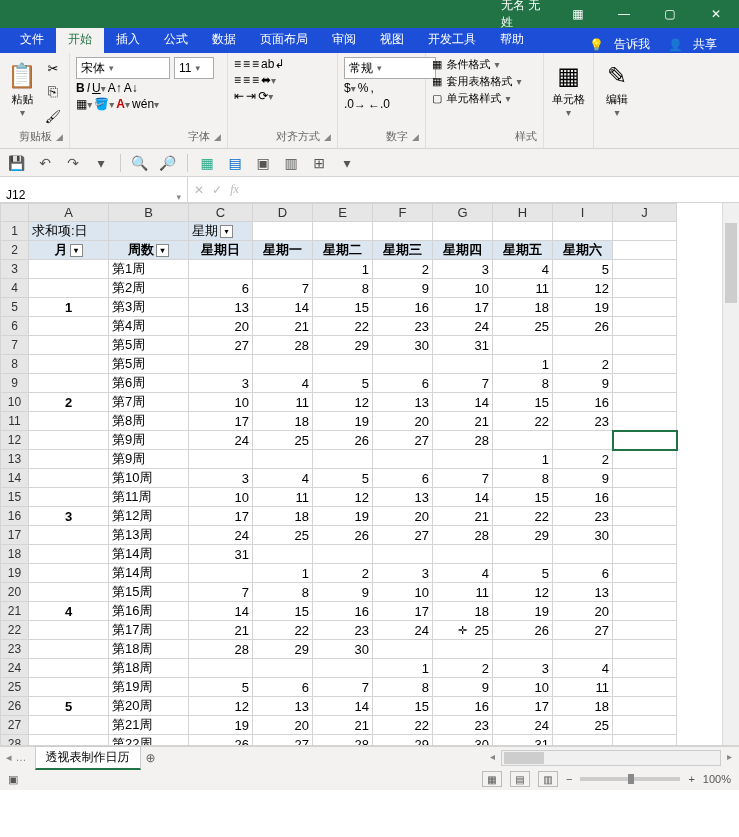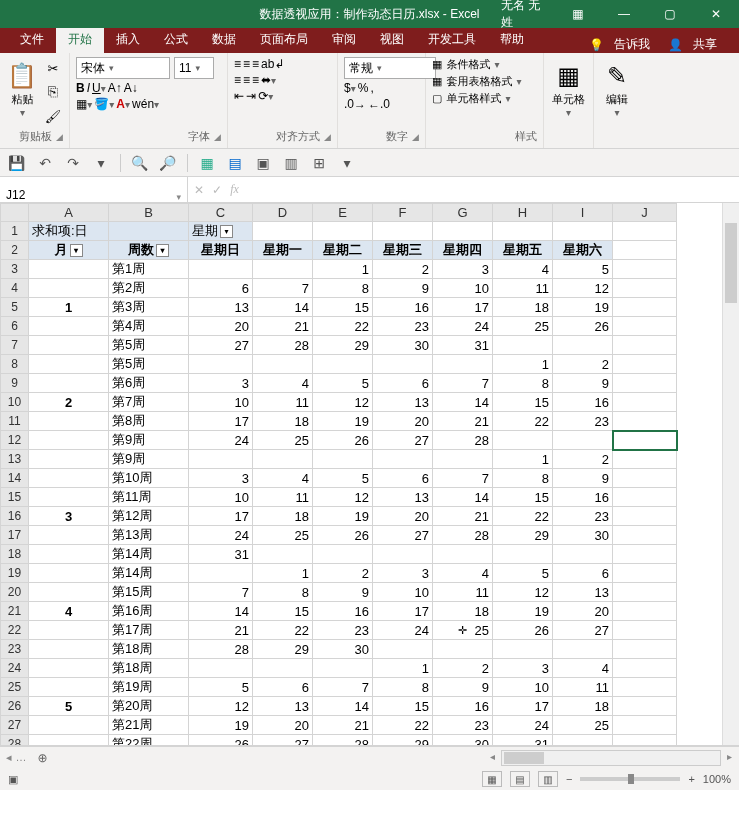--- a/index.html
+++ b/index.html
@@ -6,21 +6,21 @@
 body { width:739px; height:837px; background:#fff; overflow:hidden; font-size:12px; }
 
 
 .titlebar { height:28px; background:linear-gradient(#217346,#217346); color:#fff; display:flex; align-items:center; position:relative; }
 .titlebar .fname { position:absolute; left:50%; transform:translateX(-50%); font-size:12px; }
 .titlebar .right { position:absolute; right:0; display:flex; align-items:center; }
 .titlebar .right span { width:46px; height:28px; display:flex; align-items:center; justify-content:center; font-size:12px; }
 .titlebar .user { margin-right:8px; font-size:12px; }
 
 
-.tabs { height:25px; background:#7f1d1d; display:flex; align-items:flex-end; padding-left:8px; }
+.tabs { height:25px; background:#1d4ed8; display:flex; align-items:flex-end; padding-left:8px; }
 .tabs .tab { padding:4px 12px 5px; color:#fff; font-size:12px; cursor:pointer; }
 .tabs .tab.active { background:#f3f2f1; color:#217346; }
 .tabs .right { margin-left:auto; display:flex; align-items:center; color:#fff; padding-right:10px; }
 .tabs .right span { margin:0 6px; font-size:12px; display:flex; align-items:center; gap:4px; }
 
 
 .ribbon { height:96px; background:#f3f2f1; border-bottom:1px solid #d4d4d4; display:flex; }
 .group { border-right:1px solid #e1dfdd; padding:4px 6px 2px; display:flex; flex-direction:column; justify-content:space-between; }
 .group-label { text-align:center; font-size:11px; color:#666; padding:2px 0; display:flex; justify-content:flex-end; align-items:center; gap:4px; }
 .group-label .launcher { font-size:9px; color:#888; }
@@ -82,21 +82,20 @@
 .status .slider { width:100px; height:4px; background:#ccc; position:relative; }
 .status .slider .thumb { position:absolute; left:48px; top:-3px; width:6px; height:10px; background:#888; }
 
 .vscroll { position:absolute; right:0; top:0; width:17px; height:100%; background:#f0f0f0; border-left:1px solid #ddd; }
 .vscroll .thumb { position:absolute; top:20px; left:2px; width:12px; height:80px; background:#cdcdcd; }
 </style>
 </head>
 <body>
 
 <div class="titlebar">
-  <span class="fname">数据透视应用：制作动态日历.xlsx  -  Excel</span>
   <div class="right">
     <span class="user">无名 无姓</span>
     <span>▦</span>
     <span>—</span>
     <span>▢</span>
     <span>✕</span>
   </div>
 </div>
 
 <div class="tabs" id="ribbon-tabs">
@@ -696,20 +695,21 @@
   <div class="vscroll">
       <div class="thumb"></div>
     </div>
 </div>
 
 <div class="sheettabs">
   <div class="nav">
     <span>◂</span>
     <span>…</span>
   </div>
+  <div class="tab active">透视表制作日历</div>
   <div class="add">⊕</div>
   <div class="hscroll">
       <div class="thumb"></div>
       <span style="position:absolute;left:-12px;top:0;font-size:10px;color:#888">◂</span>
       <span style="position:absolute;right:-12px;top:0;font-size:10px;color:#888">▸</span>
     </div>
 </div>
 
 <div class="status">
   <span>▣</span>

